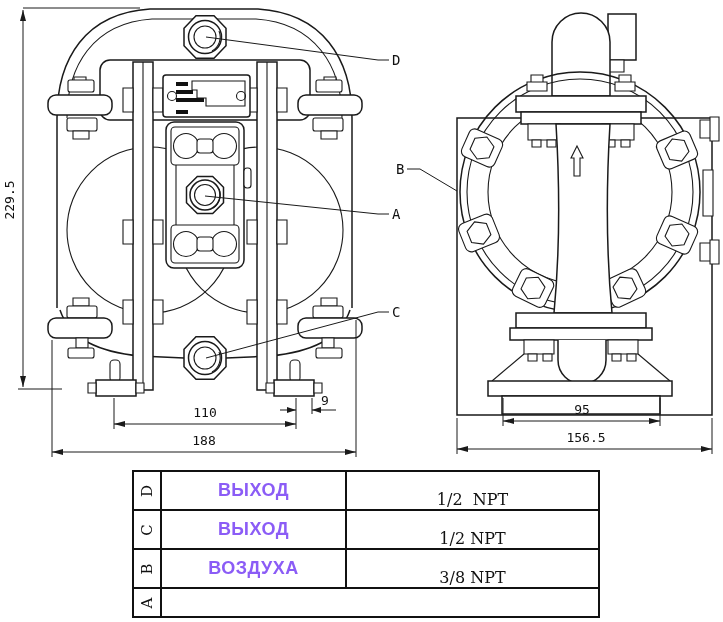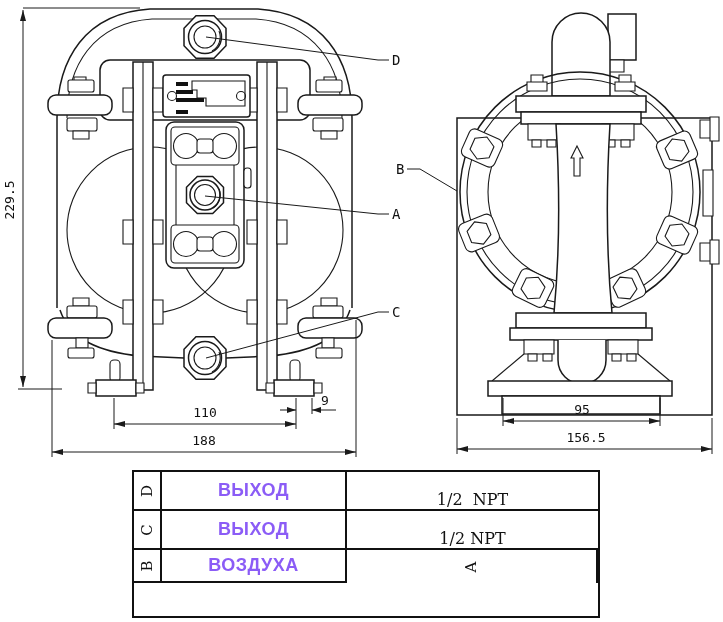--- a/index.html
+++ b/index.html
@@ -306,18 +306,19 @@
   <div class="cell key-cell">
         <span>C</span>
       </div>
   <div class="cell name-cell">ВЫХОД</div>
   <div class="cell size-cell last-col">1/2 NPT</div>
 
   <div class="cell key-cell">
         <span>B</span>
       </div>
   <div class="cell name-cell">ВОЗДУХА</div>
+  <div class="cell size-cell last-col">3/8 NPT</div>
 
   <div class="cell key-cell last-row">
         <span>A</span>
       </div>
 </div>
 </div>
 
 </body></html>

